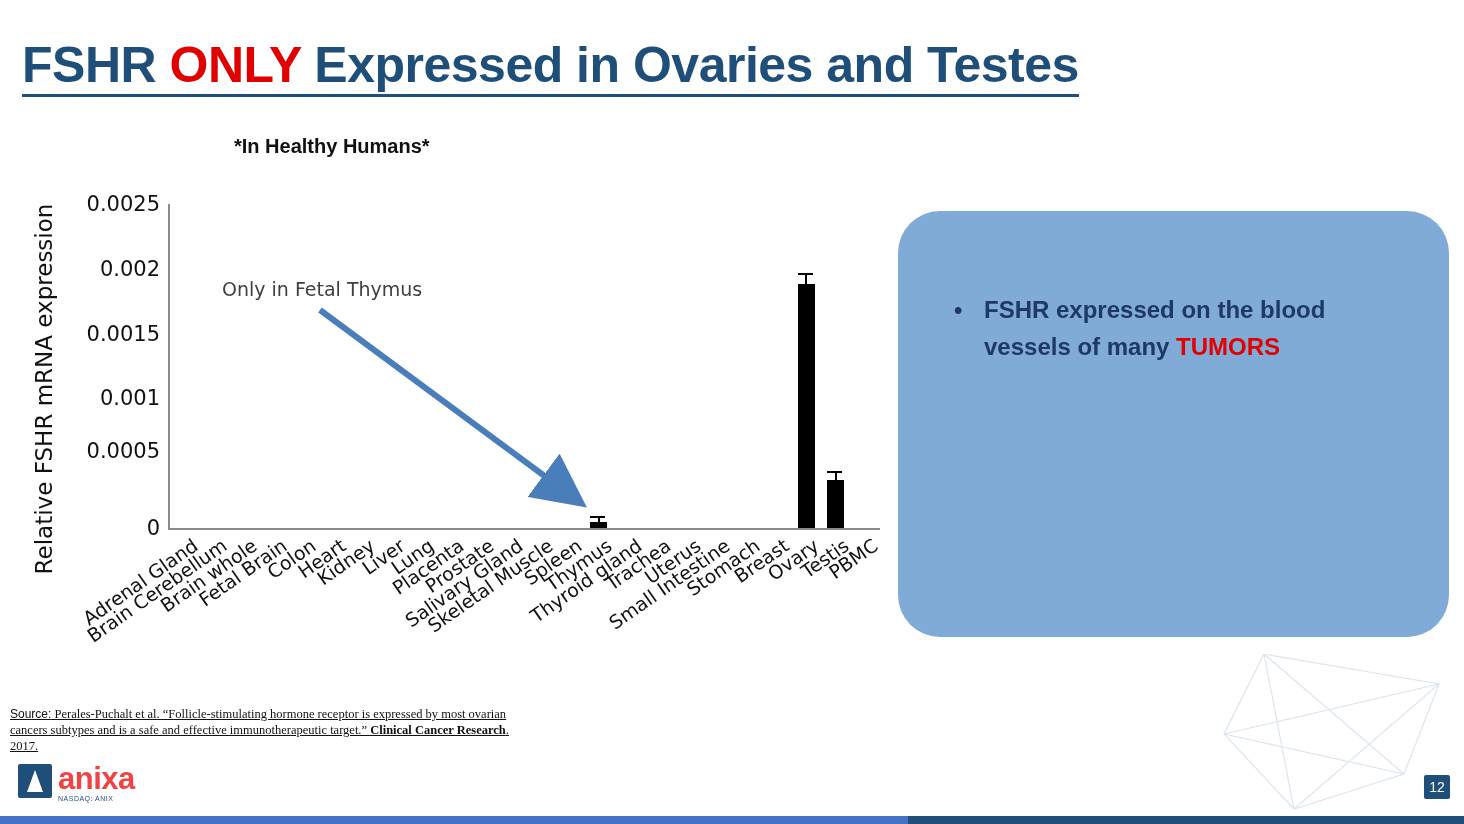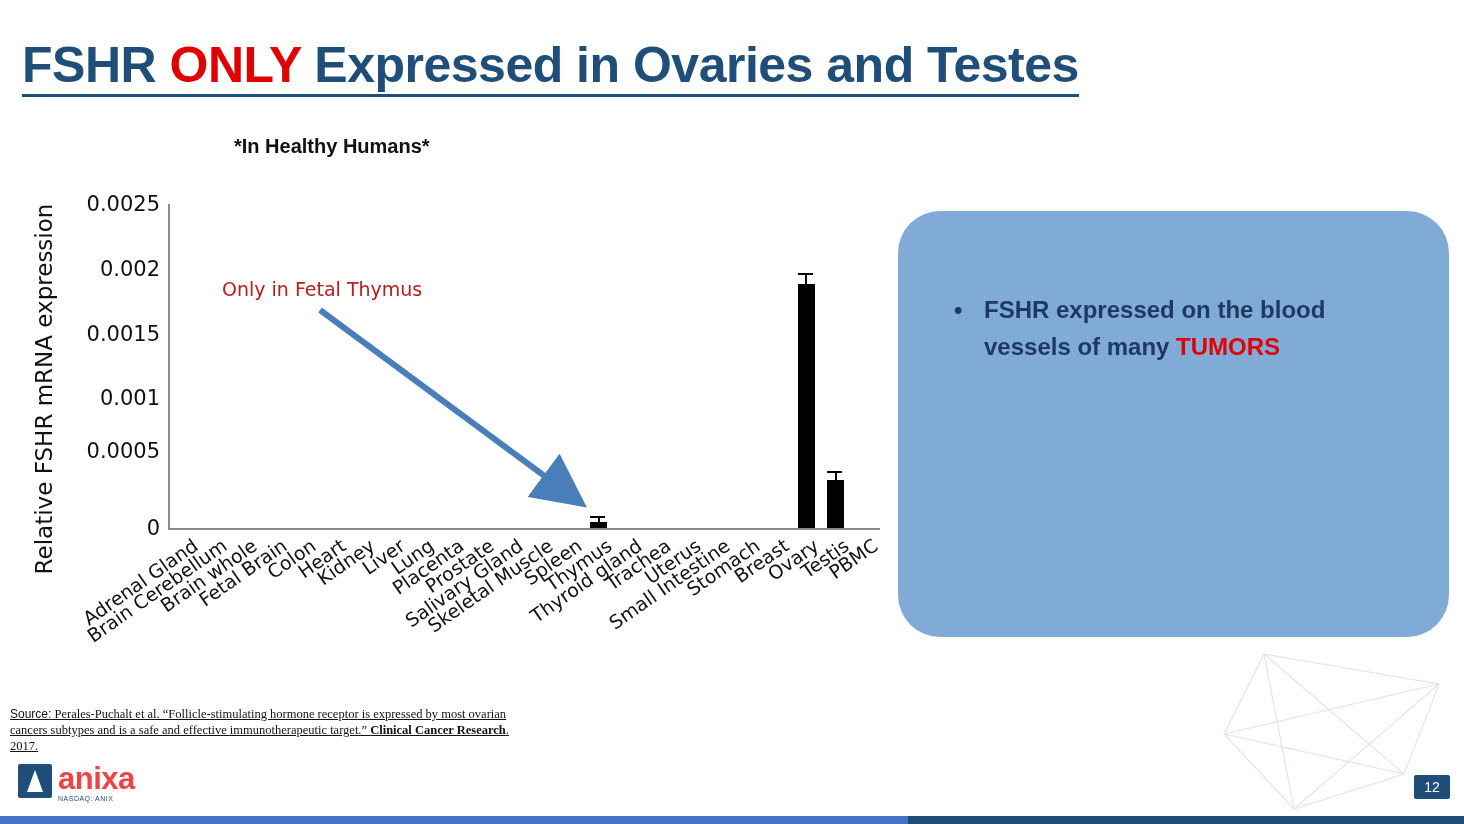--- a/index.html
+++ b/index.html
@@ -132,21 +132,21 @@
     display: inline-block;
     transform: translateX(-100%);
   }
 
   
   #annotation {
     position: absolute;
     left: 202px;
     top: 88px;
     font-size: 19px;
-    color: #b91c1c;
+    color: #404040;
     font-family: "DejaVu Sans", sans-serif;
     white-space: nowrap;
   }
   #arrow-svg {
     position: absolute;
     left: 290px;
     top: 110px;
     width: 280px;
     height: 210px;
   }
@@ -241,21 +241,21 @@
   #logo-sub {
     font-size: 7px;
     color: #1F4E79;
     letter-spacing: 0.5px;
     margin-top: 1px;
   }
   #page-num {
     position: absolute;
     right: 14px;
     top: 775px;
-    width: 36px;
+    width: 26px;
     height: 24px;
     background: #1F4E79;
     color: #fff;
     font-size: 14px;
     display: flex;
     align-items: center;
     justify-content: center;
     border-radius: 2px;
   }
   #bottom-bar {

